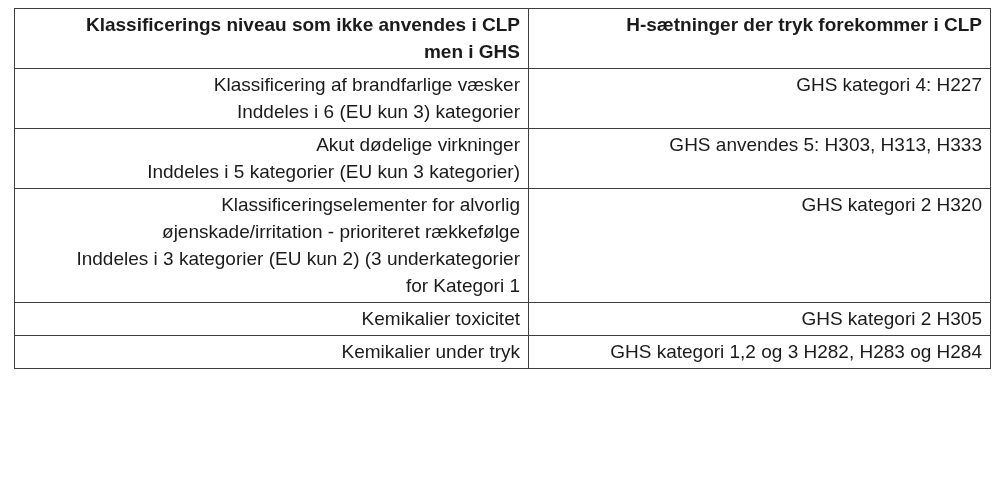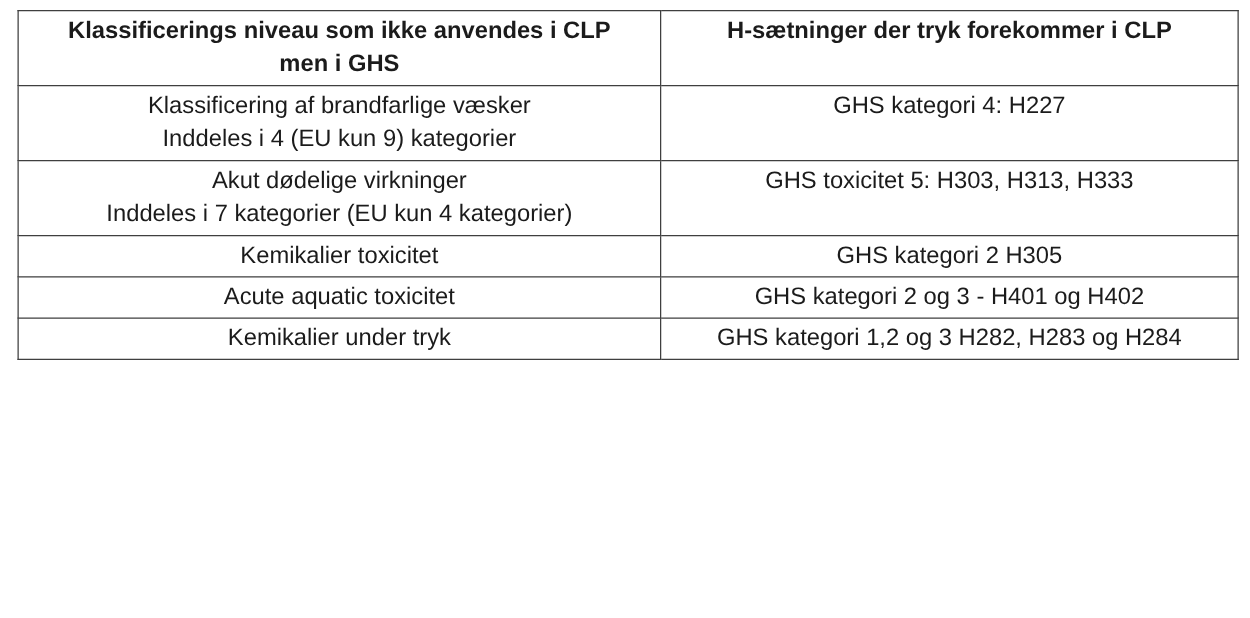--- a/index.html
+++ b/index.html
@@ -23,21 +23,21 @@
     border-collapse: collapse;
     table-layout: fixed;
     background: #ffffff;
   }
   table.clp-table col.left-col  { width: 514px; }
   table.clp-table col.right-col { width: 462px; }
   table.clp-table th,
   table.clp-table td {
     border: 1px solid #3f3f3f;
     vertical-align: top;
-    text-align: center;
+    text-align: right;
     padding: 2px 8px 3px 8px;
     font-size: 19px;
     line-height: 27px;
     color: #1b1b1b;
     white-space: pre-line;
     overflow: hidden;
   }
   table.clp-table th {
     font-weight: bold;
   }
@@ -54,35 +54,38 @@
     <thead>
       <tr>
         <th>Klassificerings niveau som ikke anvendes i CLP
 men i GHS</th>
         <th>H-sætninger der tryk forekommer i CLP</th>
       </tr>
     </thead>
     <tbody>
       <tr>
         <td>Klassificering af brandfarlige væsker
-Inddeles i 4 (EU kun 9) kategorier</td>
+Inddeles i 6 (EU kun 3) kategorier</td>
         <td>GHS kategori 4: H227</td>
       </tr>
       <tr>
         <td>Akut dødelige virkninger
-Inddeles i 7 kategorier (EU kun 4 kategorier)</td>
-        <td>GHS toxicitet 5: H303, H313, H333</td>
+Inddeles i 5 kategorier (EU kun 3 kategorier)</td>
+        <td>GHS anvendes 5: H303, H313, H333</td>
+      </tr>
+      <tr>
+        <td>Klassificeringselementer for alvorlig
+øjenskade/irritation - prioriteret rækkefølge
+Inddeles i 3 kategorier (EU kun 2) (3 underkategorier
+for Kategori 1</td>
+        <td>GHS kategori 2 H320</td>
       </tr>
       <tr>
         <td>Kemikalier toxicitet</td>
         <td>GHS kategori 2 H305</td>
-      </tr>
-      <tr>
-        <td>Acute aquatic toxicitet</td>
-        <td>GHS kategori 2 og 3 - H401 og H402</td>
       </tr>
       <tr>
         <td>Kemikalier under tryk</td>
         <td>GHS kategori 1,2 og 3 H282, H283 og H284</td>
       </tr>
     </tbody>
   </table>
 </div>
 
 </body></html>

